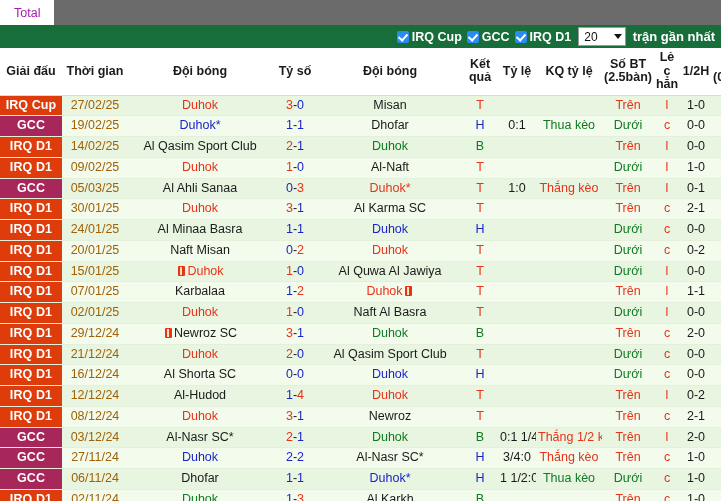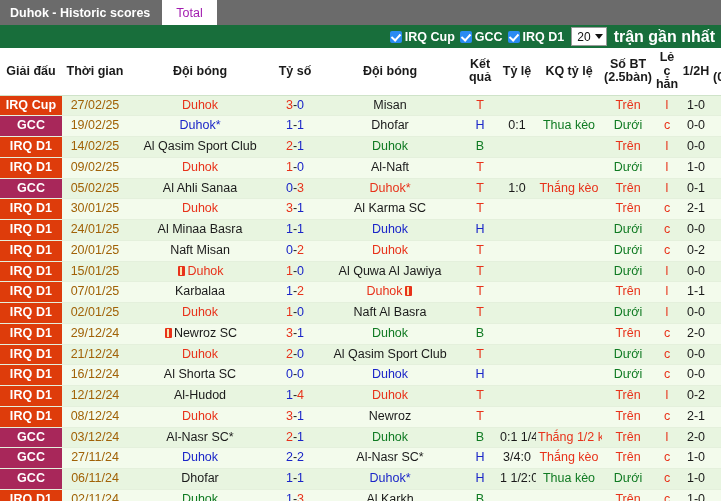--- a/index.html
+++ b/index.html
@@ -108,33 +108,33 @@
   }
   .count-select {
     background: #ffffff;
     border: 1px solid #9a9a9a;
     height: 17px;
     display: flex;
     align-items: center;
     padding: 0 3px 0 5px;
     font-size: 12px;
     color: #111;
-    gap: 4px;
+    gap: 16px;
     margin: 4px 2px;
     cursor: pointer;
   }
   .caret {
     width: 0; height: 0;
     border-left: 4px solid transparent;
     border-right: 4px solid transparent;
     border-top: 5px solid #111;
   }
   .recent-label {
     color: #ffffff;
-    font-size: 16px;
+    font-size: 13px;
     font-weight: bold;
     white-space: nowrap;
     padding-right: 2px;
   }
 
   
   table.scores {
     width: 721px;
     border-collapse: collapse;
     table-layout: fixed;
@@ -197,21 +197,20 @@
     background: #fbe6b0;
   }
   .wrap2 { white-space: normal; line-height: 1.05; }
 </style>
 </head>
 <body>
 
 <div id="page">
 
   <div class="topbar">
-    <div class="topbar-title">Duhok - Historic scores</div>
     <div class="tab active">
       <span>Total</span>
     </div>
   </div>
 
   <div class="filterbar">
     <div class="filter-item">
       <span class="cb"></span>
       <span class="lbl">IRQ Cup</span>
     </div>
@@ -313,21 +312,21 @@
           <td class="c-red">T</td>
           <td class="c-black"></td>
           <td class="c-black wrap2"></td>
           <td class="c-green">Dưới</td>
           <td class="c-red">l</td>
           <td class="c-black">1-0</td>
           <td class="c-red">Trên</td>
         </tr>
         <tr class="row-odd">
           <td class="league gcc">GCC</td>
-          <td class="time">05/02/25</td>
+          <td class="time">05/03/25</td>
           <td><span class="c-black">Al Ahli Sanaa</span></td>
           <td><span class="c-blue">0</span><span class="c-black">-</span><span class="c-red">3</span></td>
           <td><span class="c-red">Duhok*</span></td>
           <td class="c-red">T</td>
           <td class="c-black">1:0</td>
           <td class="c-red wrap2">Thắng kèo</td>
           <td class="c-red">Trên</td>
           <td class="c-red">l</td>
           <td class="c-black">0-1</td>
           <td class="c-red">Trên</td>

